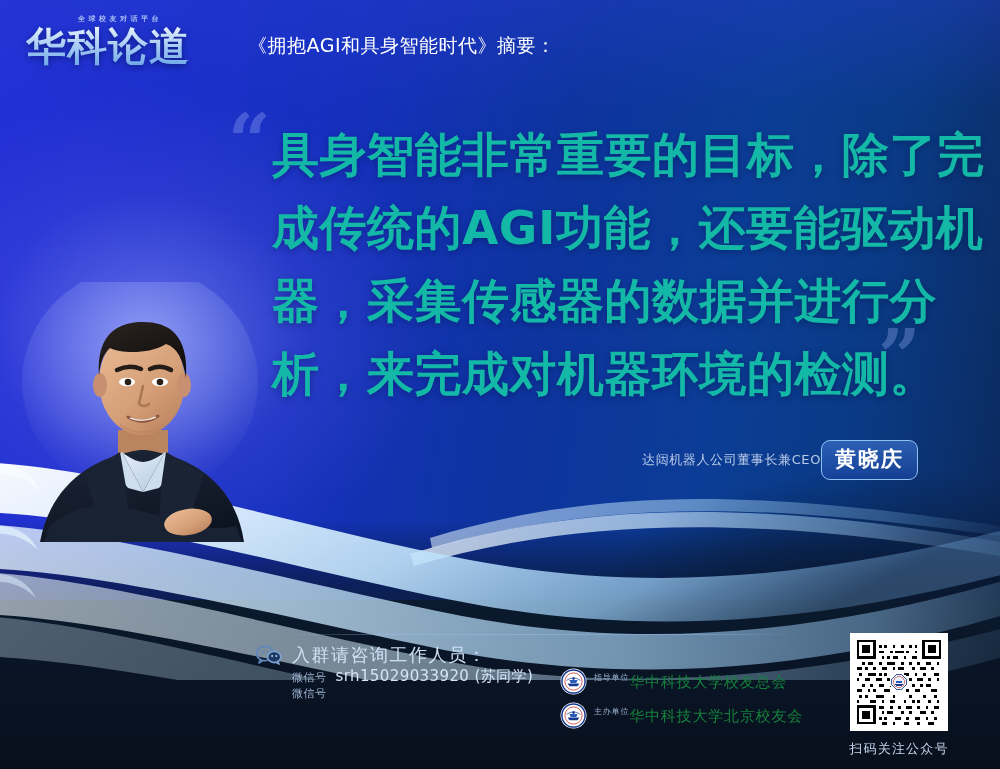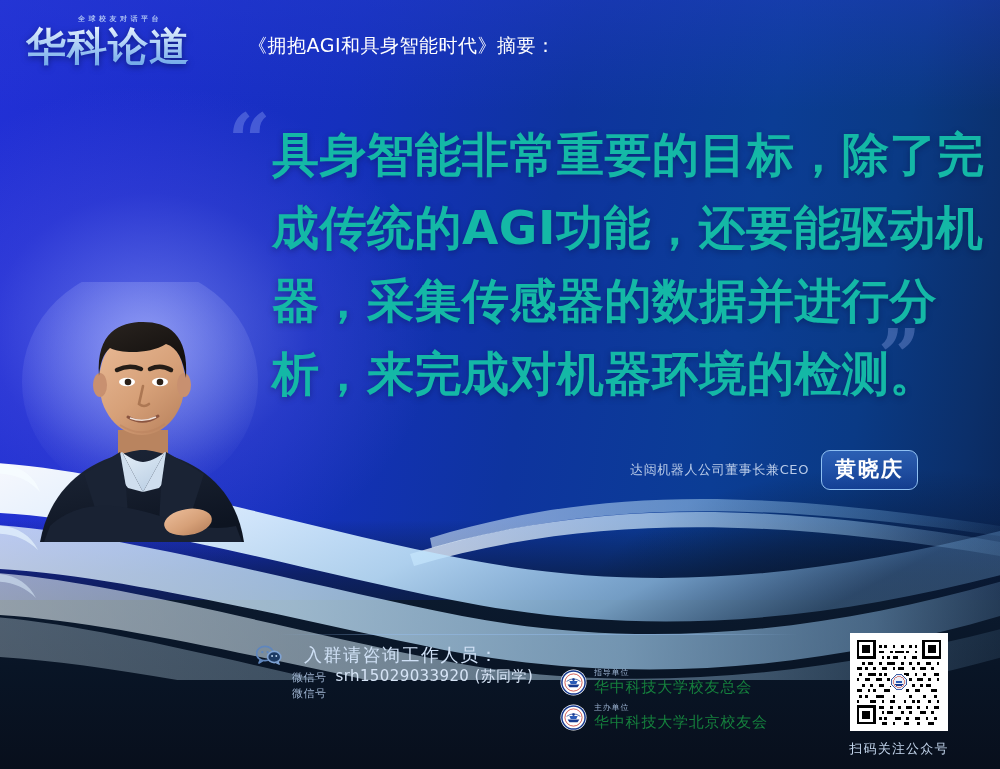--- a/index.html
+++ b/index.html
@@ -133,24 +133,23 @@
     color: #14b8a6;
     letter-spacing: 0.5px;
     white-space: nowrap;
     font-family: "DejaVu Sans", "Liberation Sans", sans-serif;
     text-shadow: 0 2px 6px rgba(0,8,50,0.35);
   }
 
   
   .attrib {
     position: absolute;
-    right: 82px; top: 450px;
+    right: 82px; top: 440px;
     display: flex;
     align-items: center;
-    gap: 12px;
     z-index: 25;
   }
   .attrib-role {
     font-size: 13px;
     color: #b9cbe8;
     letter-spacing: 0.6px;
     white-space: nowrap;
     font-family: "DejaVu Sans", "Liberation Sans", sans-serif;
   }
   .attrib-name {
@@ -184,21 +183,21 @@
   }
 
   .contact {
     position: absolute;
     left: 256px; top: 643px;
     z-index: 30;
   }
   .contact-head {
     display: flex;
     align-items: center;
-    gap: 22px;
+    gap: 10px;
   }
   .wechat-icon { width: 26px; height: 20px; flex: none; }
   .contact-title {
     font-size: 18px;
     color: #cfe0f5;
     letter-spacing: 1.5px;
     white-space: nowrap;
     font-family: "DejaVu Sans", "Liberation Sans", sans-serif;
   }
   .contact-row {
@@ -229,21 +228,21 @@
     left: 560px; top: 668px;
     z-index: 30;
   }
   .org-row {
     display: flex;
     align-items: center;
     gap: 7px;
     margin-bottom: 7px;
   }
   .org-emblem { width: 27px; height: 27px; flex: none; }
-  .org-text { display: flex; flex-direction: column; gap: 0px; }
+  .org-text { display: flex; flex-direction: row; gap: 0px; }
   .org-kind {
     font-size: 8px;
     color: #9ab1cf;
     letter-spacing: 0.8px;
     line-height: 10px;
     white-space: nowrap;
     font-family: "DejaVu Sans", "Liberation Sans", sans-serif;
   }
   .org-name {
     font-size: 15px;

